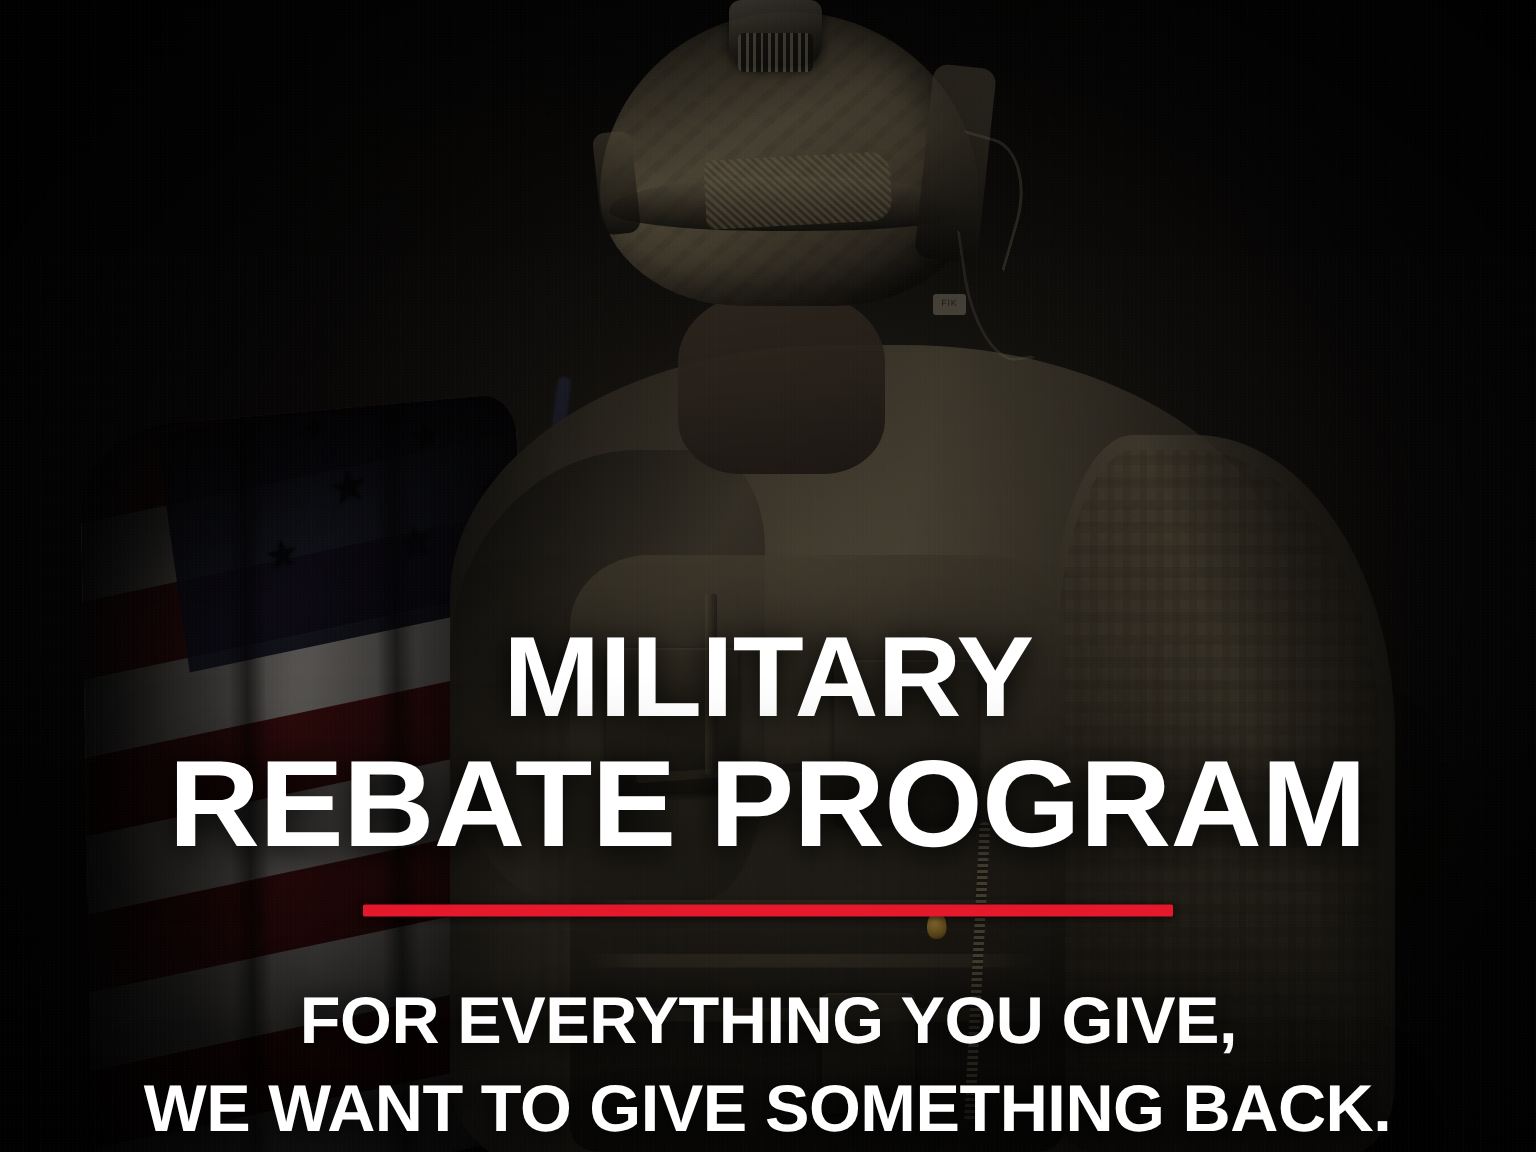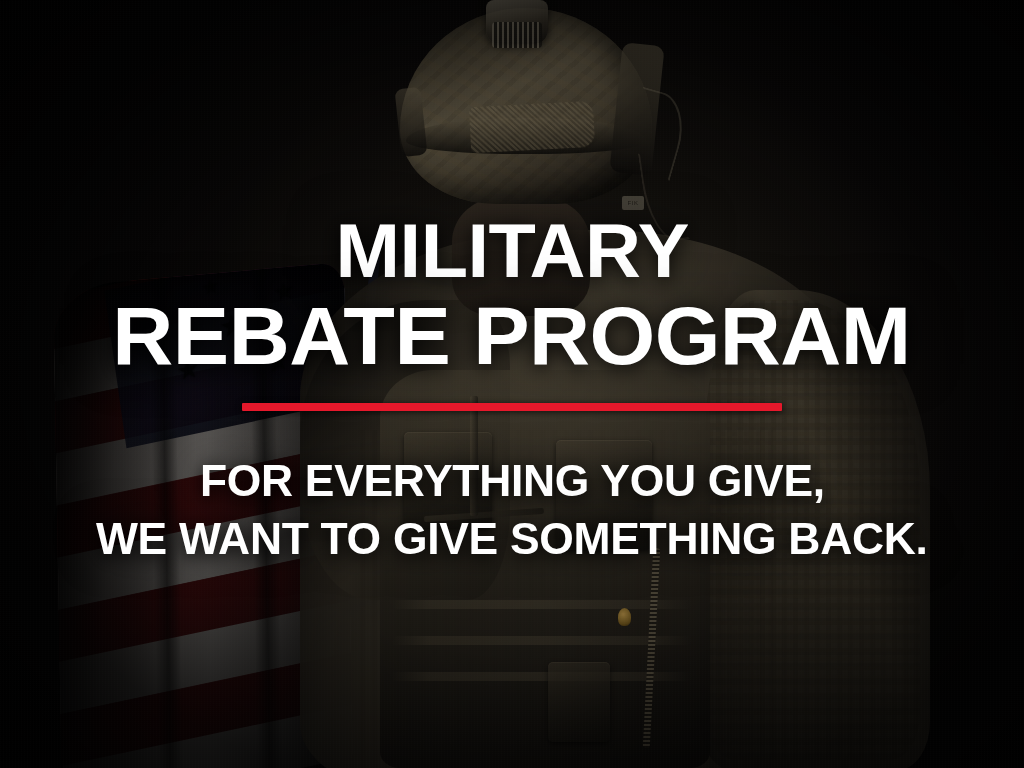--- a/index.html
+++ b/index.html
@@ -259,21 +259,21 @@
     position:absolute; inset:0; opacity:.10;
     background-image:
       repeating-linear-gradient(0deg, rgba(255,255,255,.07) 0 1px, rgba(0,0,0,0) 1px 2px),
       repeating-linear-gradient(90deg, rgba(255,255,255,.05) 0 1px, rgba(0,0,0,0) 1px 3px);
   }
 
   
   .overlay {
     position:absolute; inset:0;
     display:flex; flex-direction:column;
-    align-items:center; justify-content:flex-start;
+    align-items:center; justify-content:flex-end;
     text-align:center;
   }
   .headline {
     color:#ffffff;
     font-weight:bold;
     letter-spacing:-0.5px;
     line-height:0.98;
     text-shadow:0 3px 18px rgba(0,0,0,.85), 0 0 48px rgba(0,0,0,.7);
     white-space:nowrap;
   }

